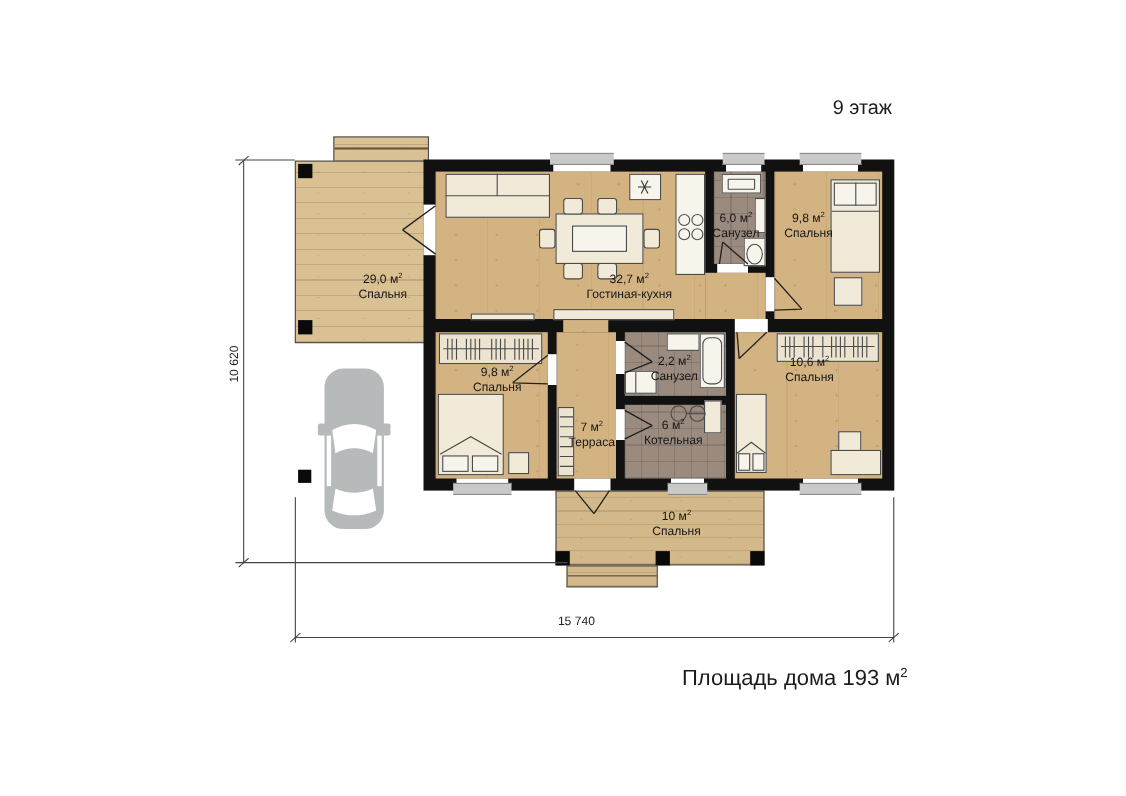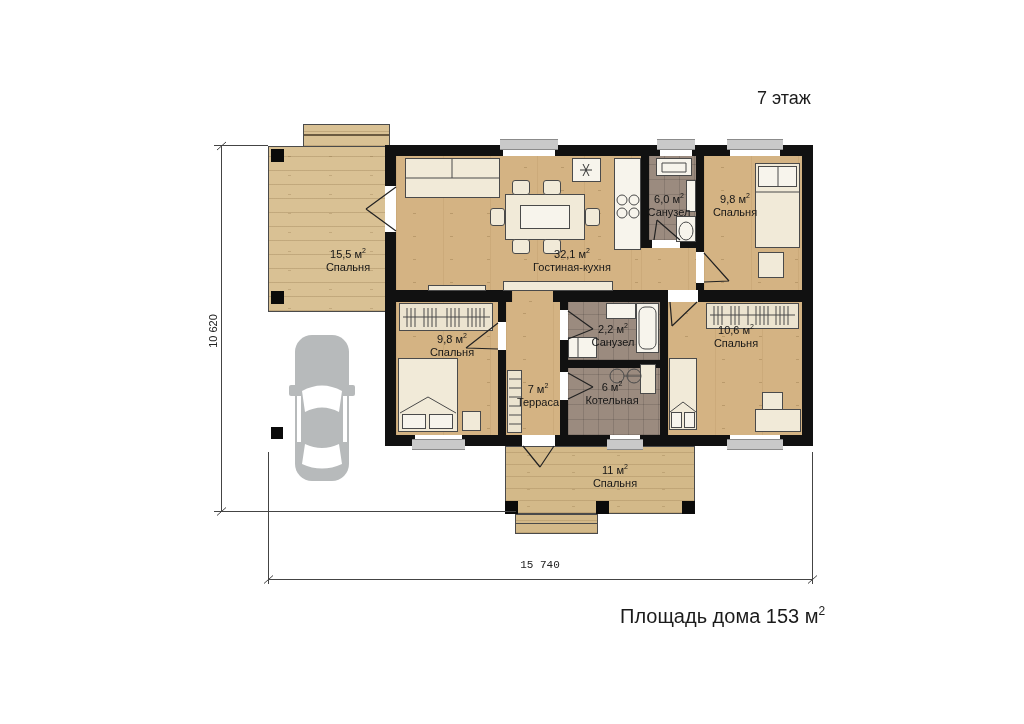--- a/index.html
+++ b/index.html
@@ -38,23 +38,23 @@
   #title{position:absolute;left:757px;top:88px;font-size:18px;}
   #footer{position:absolute;left:620px;top:604px;font-size:20px;}
   #footer sup{font-size:12px;}
   svg.overlay{position:absolute;left:0;top:0;pointer-events:none;}
 </style>
 </head>
 <body>
 
 <div id="canvas">
 
-  <div id="title">7 этаж</div>
+  <div id="title">9 этаж</div>
   <div id="footer">
-    <span>Площадь дома 153 м</span><sup>2</sup>
+    <span>Площадь дома 193 м</span><sup>2</sup>
   </div>
 
   <div class="abs terr" style="left:303px;top:124px;width:87px;height:23px;"></div>
   <div class="abs" style="left:304px;top:134px;width:85px;height:2px;background:#6b5a40;"></div>
   <div class="abs terr" style="left:268px;top:146px;width:122px;height:166px;"></div>
   <div class="abs post" style="left:271px;top:149px;"></div>
   <div class="abs post" style="left:271px;top:291px;"></div>
 
   <div class="abs porchwood" style="left:505px;top:446px;width:190px;height:68px;"></div>
   <div class="abs porchwood" style="left:515px;top:514px;width:83px;height:20px;"></div>
@@ -198,28 +198,28 @@
       <rect x="639" y="307" width="17" height="42" rx="6"></rect>
       <path d="M578,338 V357"></path>
       <circle cx="617" cy="376" r="7"></circle>
         <circle cx="634" cy="376" r="7"></circle>
       <path d="M624,376 H640"></path>
       <path d="M509,379 H521 M509,388 H521 M509,397 H521 M509,406 H521 M509,415 H521 M509,424 H521"></path>
     </g>
   </svg>
 
   <div class="dim-label" style="left:213px;top:331px;transform:translate(-50%,-50%) rotate(-90deg);">10 620</div>
-  <div class="dim-label" style="left:540px;top:565px;transform:translate(-50%,-50%);font-family:Liberation Mono, monospace;">15 740</div>
+  <div class="dim-label" style="left:524px;top:565px;transform:translate(-50%,-50%);">15 740</div>
 
   <div class="room-label" style="left:348px;top:261px;">
-    <div><span>15,5 м</span><sup>2</sup></div>
+    <div><span>29,0 м</span><sup>2</sup></div>
     <div>Спальня</div>
   </div>
   <div class="room-label" style="left:572px;top:261px;">
-    <div><span>32,1 м</span><sup>2</sup></div>
+    <div><span>32,7 м</span><sup>2</sup></div>
     <div>Гостиная-кухня</div>
   </div>
   <div class="room-label" style="left:669px;top:206px;">
     <div><span>6,0 м</span><sup>2</sup></div>
     <div>Санузел</div>
   </div>
   <div class="room-label" style="left:735px;top:206px;">
     <div><span>9,8 м</span><sup>2</sup></div>
     <div>Спальня</div>
   </div>
@@ -237,17 +237,17 @@
   </div>
   <div class="room-label" style="left:612px;top:394px;">
     <div><span>6 м</span><sup>2</sup></div>
     <div>Котельная</div>
   </div>
   <div class="room-label" style="left:736px;top:337px;">
     <div><span>10,6 м</span><sup>2</sup></div>
     <div>Спальня</div>
   </div>
   <div class="room-label" style="left:615px;top:477px;">
-    <div><span>11 м</span><sup>2</sup></div>
+    <div><span>10 м</span><sup>2</sup></div>
     <div>Спальня</div>
   </div>
 
 </div>
 
 </body></html>

